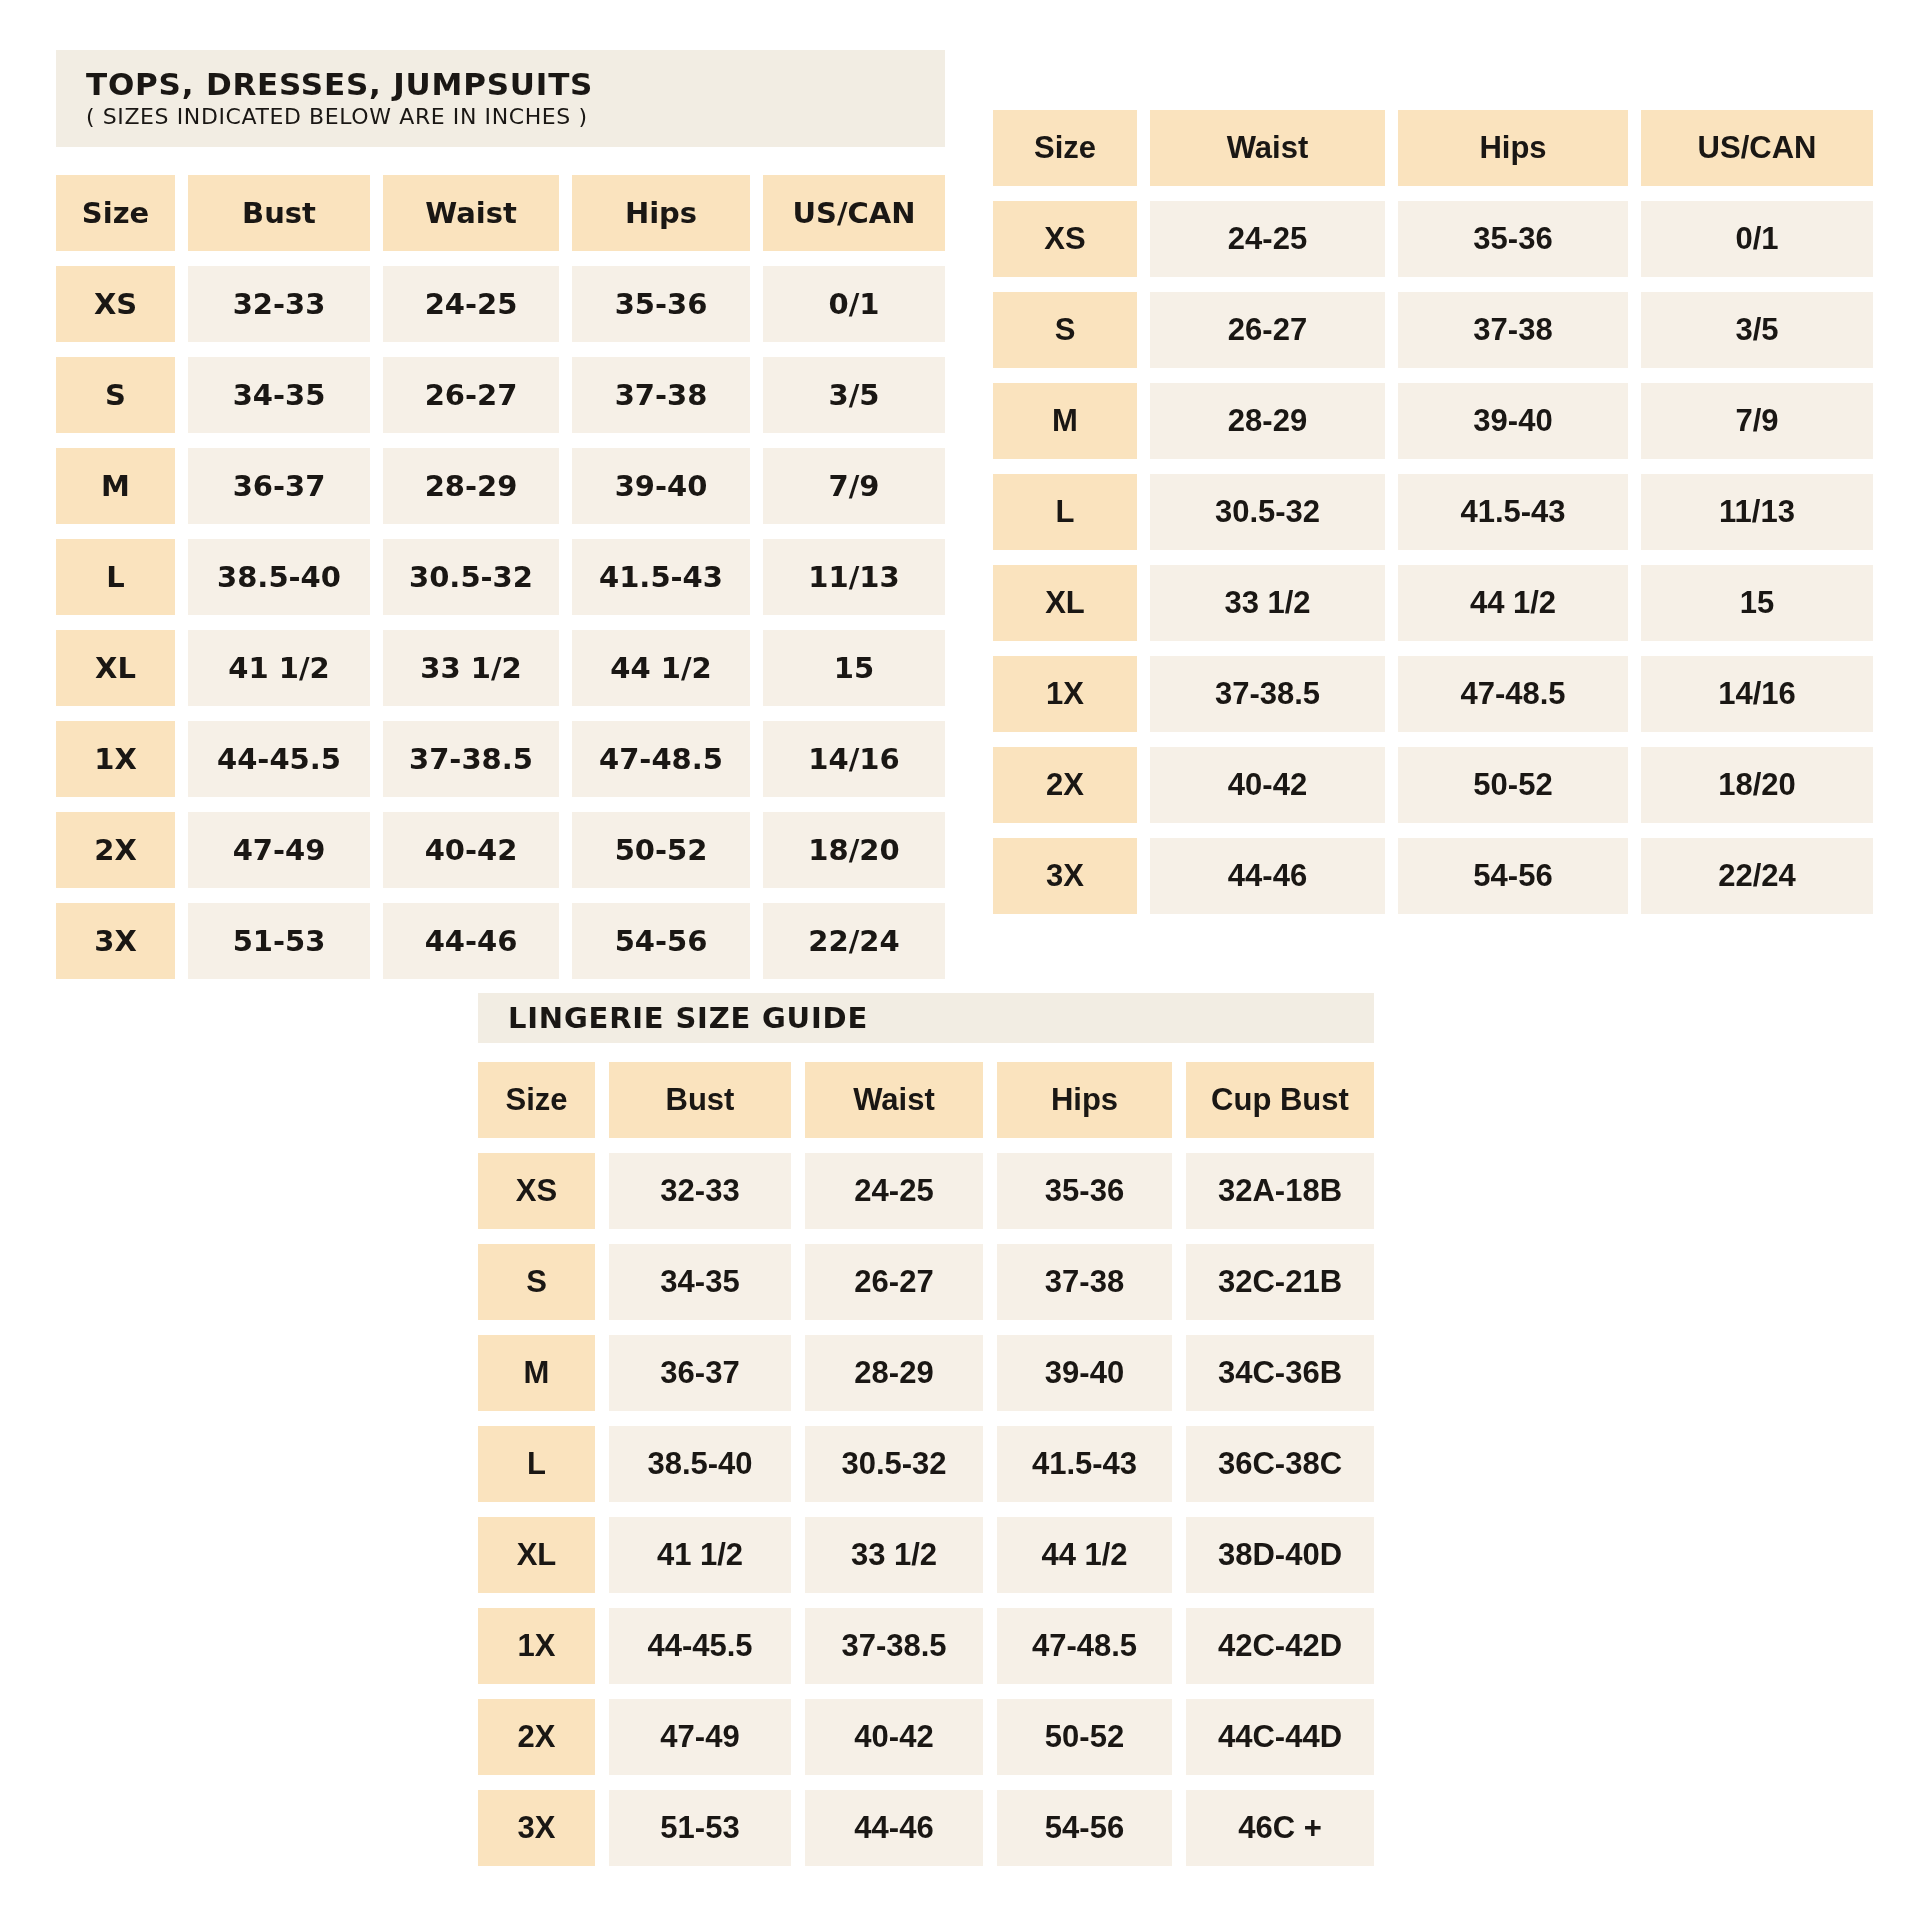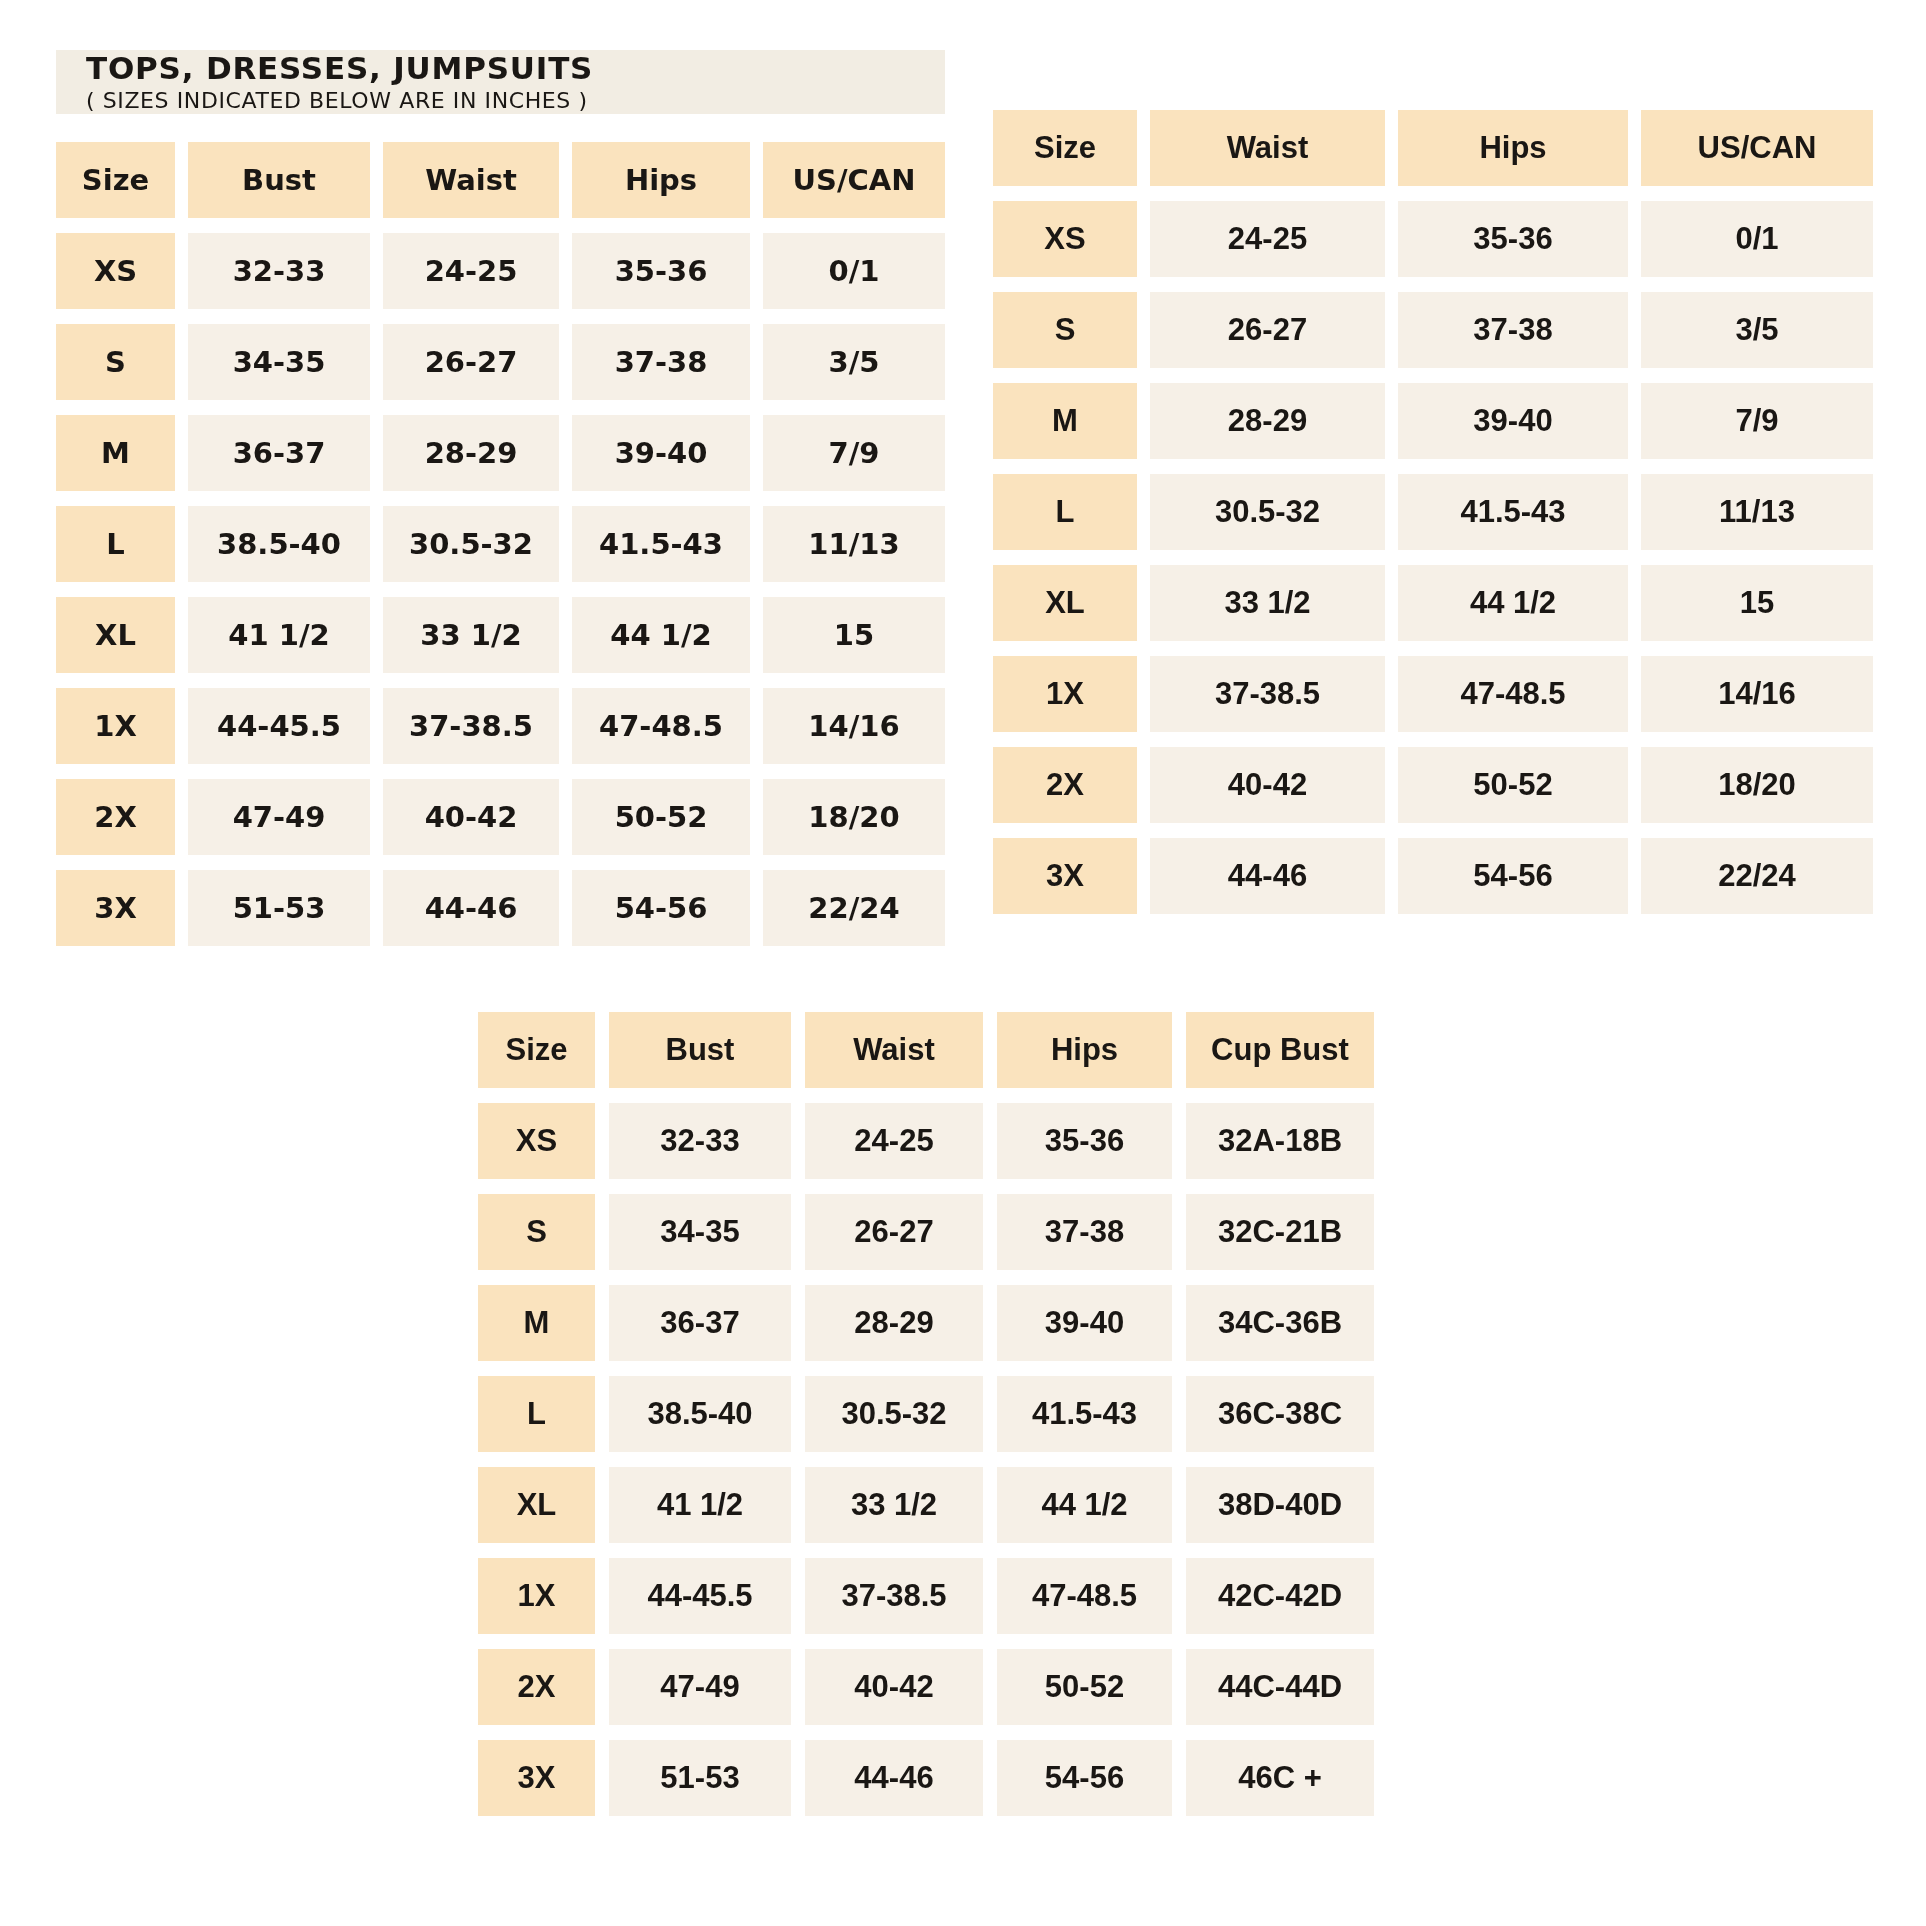--- a/index.html
+++ b/index.html
@@ -52,21 +52,21 @@
     display:flex;
     align-items:center;
     justify-content:center;
     font-weight:bold;
     background:var(--cell-bg);
     white-space:nowrap;
   }
   .cell.hdr{background:var(--header-bg);}
   
   .t-tops{left:56px;top:50px;width:889px;}
-  .t-tops .titlebar{height:64px;}
+  .t-tops .titlebar{height:97px;}
   .t-tops .grid{margin-top:28px;grid-template-columns:119px 182px 176px 178px 182px;column-gap:13px;}
   .t-tops .cell{font-family:"DejaVu Sans", sans-serif;font-size:29px;}
   
   .t-jeans{left:993px;top:91px;width:878px;}
   .t-jeans .titlebar{height:54px;}
   .t-jeans .grid{margin-top:19px;grid-template-columns:144px 235px 230px 232px;column-gap:13px;}
   .t-jeans .cell{font-family:"Liberation Sans", sans-serif;font-size:31px;}
   
   .t-lingerie{left:478px;top:993px;width:896px;}
   .t-lingerie .titlebar{height:50px;}
@@ -168,20 +168,23 @@
         <div class="cell">50-52</div>
         <div class="cell">18/20</div>
         <div class="cell hdr">3X</div>
         <div class="cell">44-46</div>
         <div class="cell">54-56</div>
         <div class="cell">22/24</div>
       </div>
   </section>
 
   <section class="size-table t-lingerie">
+    <div class="titlebar">
+      <div class="title">LINGERIE SIZE GUIDE</div>
+    </div>
     <div class="grid">
         <div class="cell hdr">Size</div>
         <div class="cell hdr">Bust</div>
         <div class="cell hdr">Waist</div>
         <div class="cell hdr">Hips</div>
         <div class="cell hdr">Cup Bust</div>
         <div class="cell hdr">XS</div>
         <div class="cell">32-33</div>
         <div class="cell">24-25</div>
         <div class="cell">35-36</div>

